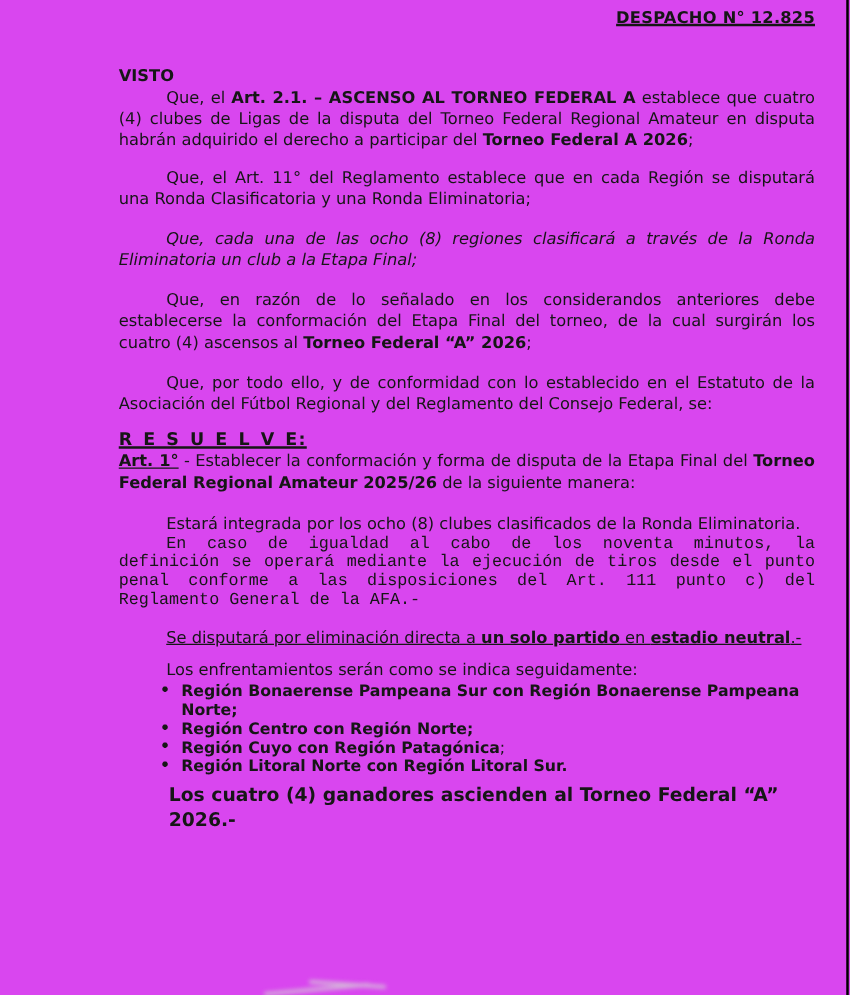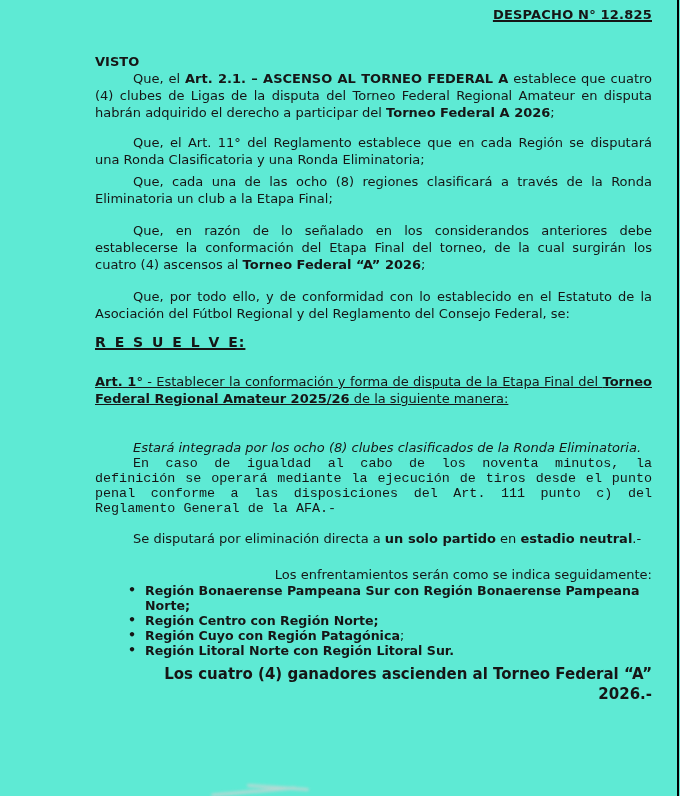--- a/index.html
+++ b/index.html
@@ -1,20 +1,20 @@
 <!DOCTYPE html>
 <html><head>
 <meta charset="utf-8">
 <style>
   html, body { margin: 0; padding: 0; background: #ffffff; }
   .page {
     position: relative;
     width: 680px;
     height: 796px;
-    background: #5eead4;
+    background: #d946ef;
     overflow: hidden;
     font-family: "DejaVu Sans", sans-serif;
     color: #161616;
   }
   .content {
     position: absolute;
     left: 95px;
     top: 6px;
     width: 557px;
   }
@@ -35,42 +35,42 @@
     text-align: right !important;
     letter-spacing: 0.2px;
   }
   .doc-title .u { text-decoration-thickness: 2px; }
 
   .label { font-weight: 700; text-align: left !important; }
 
   #b-visto        { margin-top: 30px; }
   #b-considerando { margin-top: 19px; }
   #p-c2 { margin-top: 13px; }
-  #p-c3 { margin-top: 5px; }
+  #p-c3 { margin-top: 15px; font-style: italic; }
   #p-c4 { margin-top: 15px; }
   #p-c5 { margin-top: 15px; }
 
   .resuelve {
     margin-top: 12px !important;
     text-align: right;
     font-weight: 700;
     font-size: 14px !important;
   }
   .resuelve .u { word-spacing: 2px; letter-spacing: 1px; text-decoration-thickness: 2px; }
 
-  #p-art1    { margin-top: 22px; text-decoration: underline; }
-  #p-integra { margin-top: 32px; font-style: italic; }
+  #p-art1    { margin-top: 0; }
+  #p-integra { margin-top: 16px; }
   #p-igualdad {
     margin-top: 0;
     font-family: Liberation Mono, monospace;
     font-size: 13.4px !important;
     line-height: 15px !important;
   }
-  #p-partido { margin-top: 14px; }
-  #p-enfrent { margin-top: 19px; text-align: right; }
+  #p-partido { margin-top: 14px; text-decoration: underline; }
+  #p-enfrent { margin-top: 9px; text-align: left; }
 
   ul.matchups {
     margin: 0;
     padding: 0 0 0 33px;
     list-style: none;
   }
   ul.matchups li {
     position: relative;
     padding-left: 17px;
     font-size: 12.6px;
@@ -81,21 +81,21 @@
     position: absolute;
     left: 0; top: -1px;
     font-weight: 700;
   }
 
   #p-ganadores {
     margin-top: 6px;
     margin-left: 40px;
     font-size: 15px !important;
     line-height: 20px !important;
-    text-align: right;
+    text-align: left;
   }
   #p-art2 { margin-top: 17px; }
   #p-fecha {
     margin-top: 10px;
     text-align: right !important;
     font-size: 13.5px !important;
   }
 
   .edge-line {
     position: absolute;

